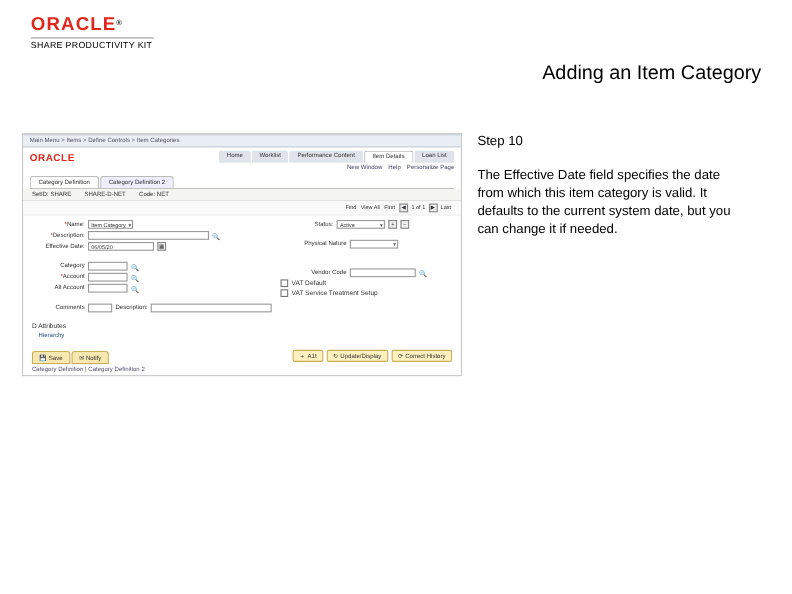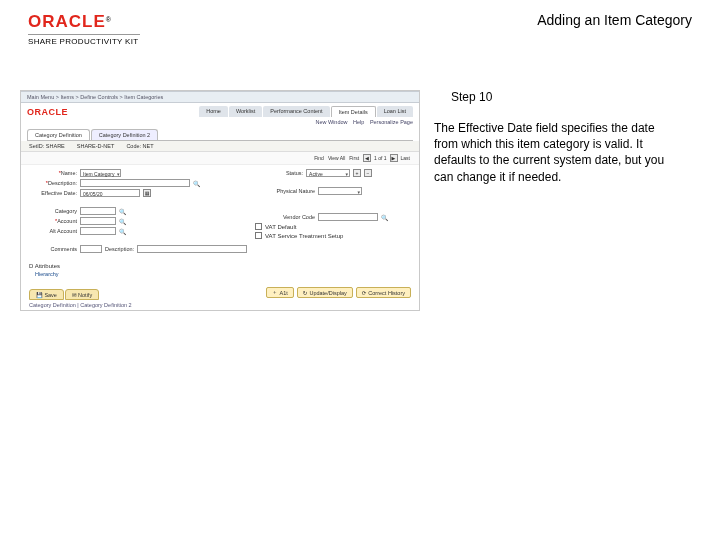--- a/index.html
+++ b/index.html
@@ -24,37 +24,37 @@
   .logo-text {
     color: #e1261c;
     font-weight: bold;
     font-size: 17px;
     letter-spacing: 1px;
     font-family: Arial, sans-serif;
   }
   .logo-tm { font-size: 7px; vertical-align: super; color:#000;}
   .logo-rule { width: 112px; height: 1px; background: #999; margin: 2px 0; }
   .logo-sub { font-size: 8px; color: #000; letter-spacing: 0.3px; }
-  .page-title { font-size: 14px; color:#000; }
+  .page-title { font-size: 18px; color:#000;margin-top:44px; }
   
   .main {
     display: flex;
     padding: 40px 20px 0 20px;
     gap: 14px;
   }
   .screenshot-col {
     width: 400px;
     flex-shrink: 0;
   }
   .text-col {
     flex: 1;
     font-size: 12px;
     padding-right: 20px;
   }
-  .step-label { margin-bottom: 16px; margin-left: 17px; }
+  .step-label { margin-bottom: 16px; }
   .desc-text { line-height: 1.35; }
   .desc-text b { font-weight: normal; }
 
   
   .app {
     width: 400px;
     border: 1px solid #c9c9c9;
     font-size: 6px;
     color: #333;
     background: #fff;

